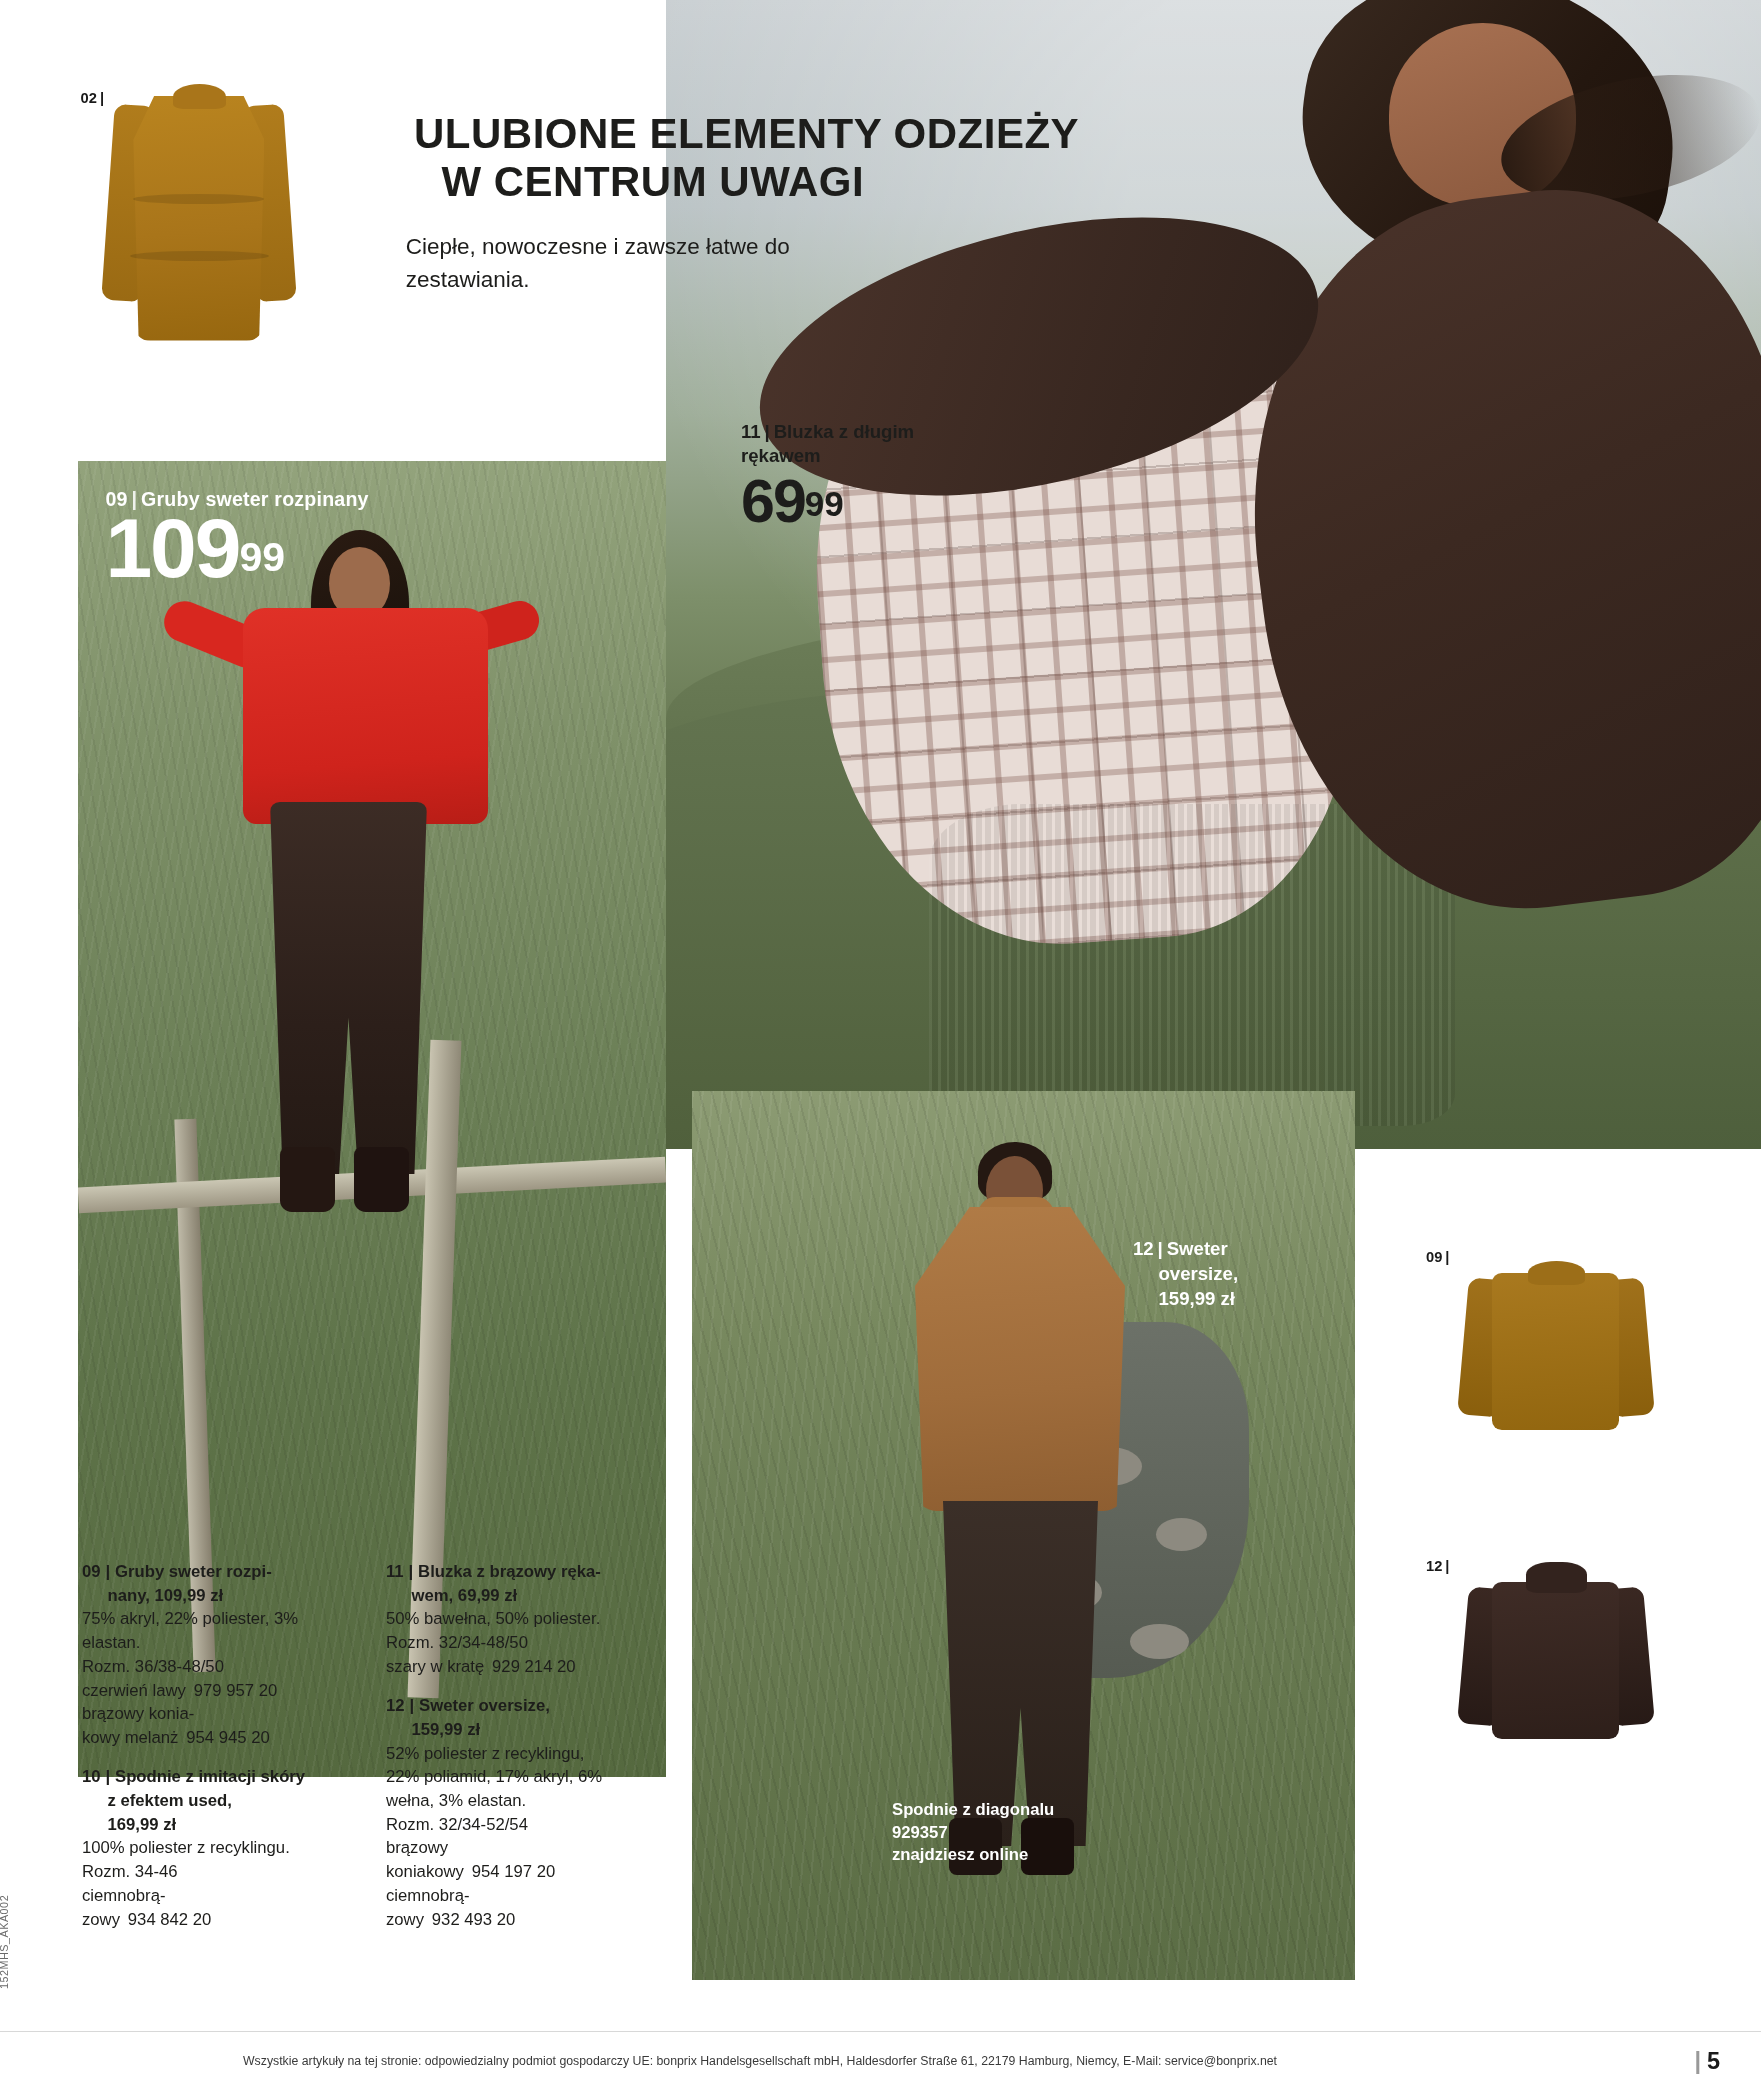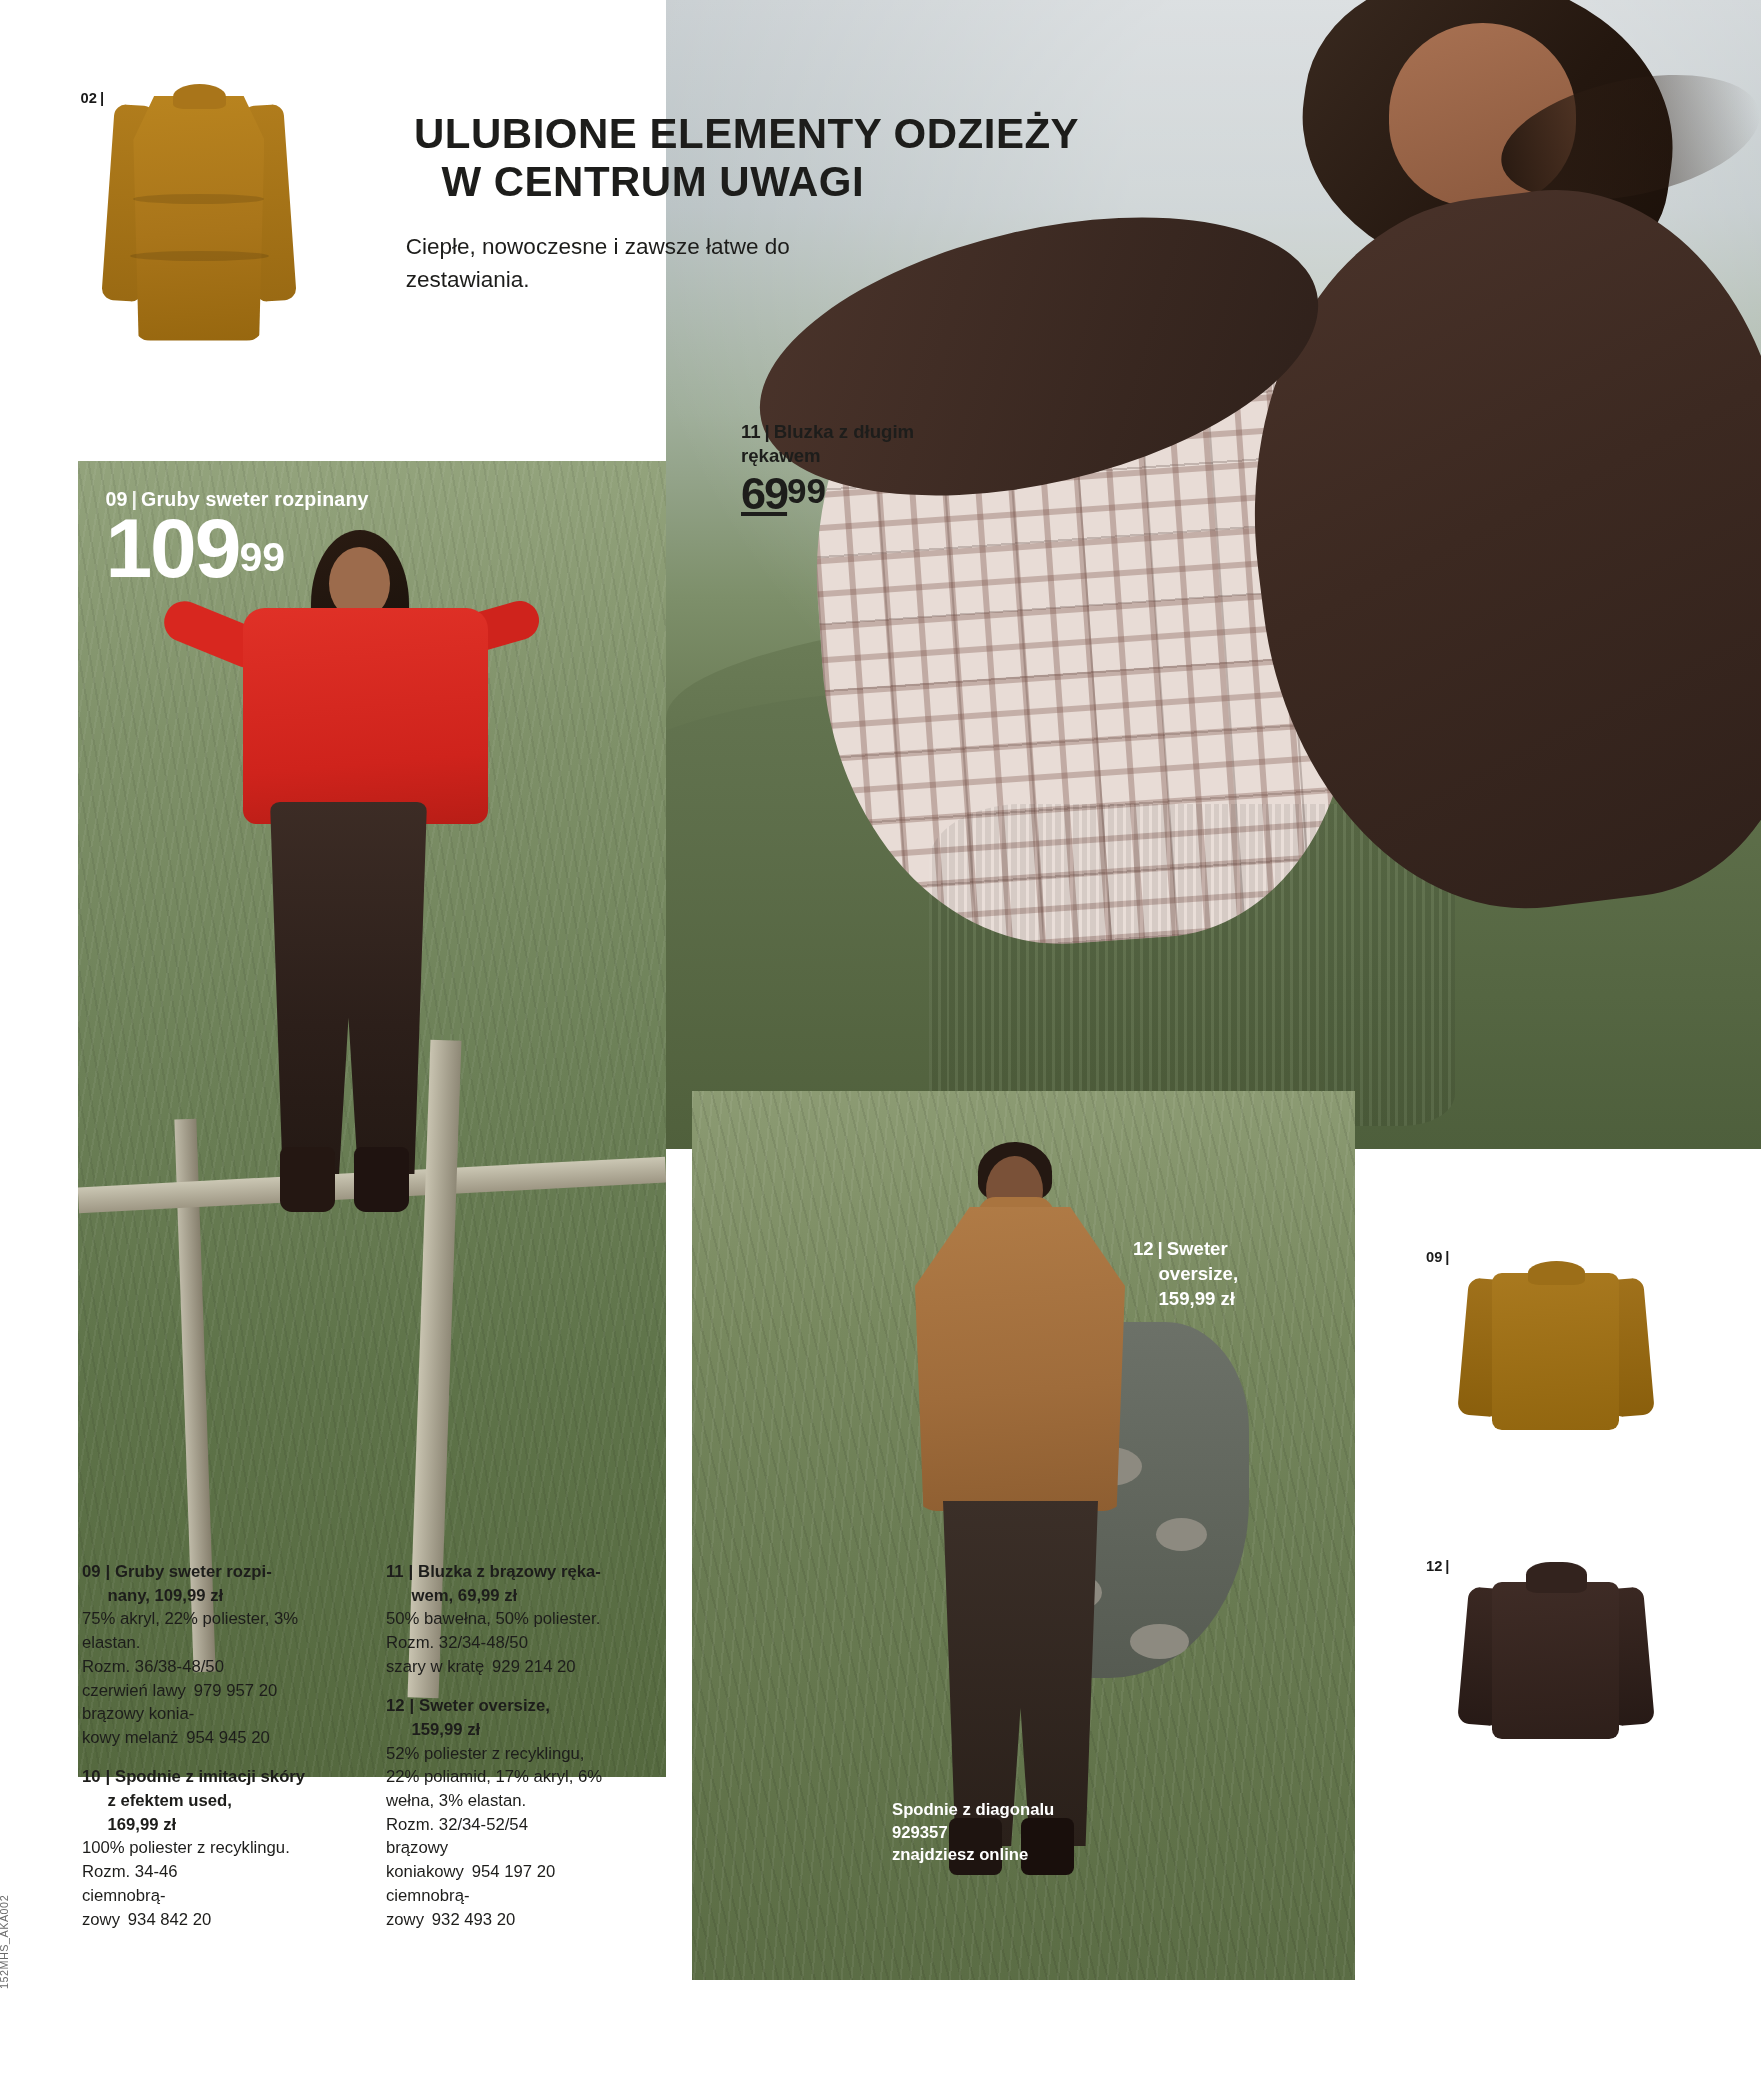--- a/index.html
+++ b/index.html
@@ -204,21 +204,21 @@
   .sw-card.mustard .slv-l,.sw-card.mustard .slv-r{background:linear-gradient(180deg,#a0711b,#8a5f0c);}
   .sw-card.mustard .collar{position:absolute;left:65px;top:15.7px;width:57px;height:23.5px;background:#9c6e18;border-radius:50% 50% 20% 20%;}
   .sw-card.brown .body{background:linear-gradient(175deg,#3f2c26,#2e1f1a);}
   .sw-card.brown .slv-l,.sw-card.brown .slv-r{background:linear-gradient(180deg,#3a2822,#271a16);}
   .sw-card.brown .collar{position:absolute;left:63px;top:7.8px;width:61px;height:31px;background:#33231e;border-radius:40% 40% 20% 20%;}
 
   
   .price11{position:absolute;left:741px;top:420px;color:#1d1d1b;}
   .price11 .cap{font-size:18.6px;font-weight:700;line-height:1.3;}
   .price11 .val{font-weight:700;line-height:.9;margin-top:5.9px;}
-  .price11 .val .big{font-size:45px;letter-spacing:-2px;text-decoration:underline;}
+  .price11 .val .big{font-size:61px;letter-spacing:-2px;}
   .price11 .val .cents{font-size:35px;vertical-align:super;}
 
   
   .specs{position:absolute;left:82px;top:1560px;width:588px;font-size:16.7px;line-height:1.42;color:#1d1d1b;}
   .specs .col{position:absolute;top:0;width:274px;}
   .specs .c1{left:0;}
   .specs .c2{left:304px;}
   .specs .hd{font-weight:700;}
   .specs .hd .num{font-weight:700;}
   .specs .blk{margin-bottom:15.7px;}
@@ -453,16 +453,22 @@
         </div>
         <div class="row">
           <span>zowy</span>
           <span>932 493 20</span>
         </div>
       </div>
 
     </div>
   </div>
 
+  <div class="footer">
+    <div class="legal">Wszystkie artykuły na tej stronie: odpowiedzialny podmiot gospodarczy UE: bonprix Handelsgesellschaft mbH, Haldesdorfer Straße 61, 22179 Hamburg, Niemcy, E-Mail: service@bonprix.net</div>
+    <div class="pageno">
+      <span class="bar">|</span><span>5</span>
+    </div>
+  </div>
   <div class="sidecode">152MHS_AKA002</div>
 
 </div>
 
 
 </body></html>

